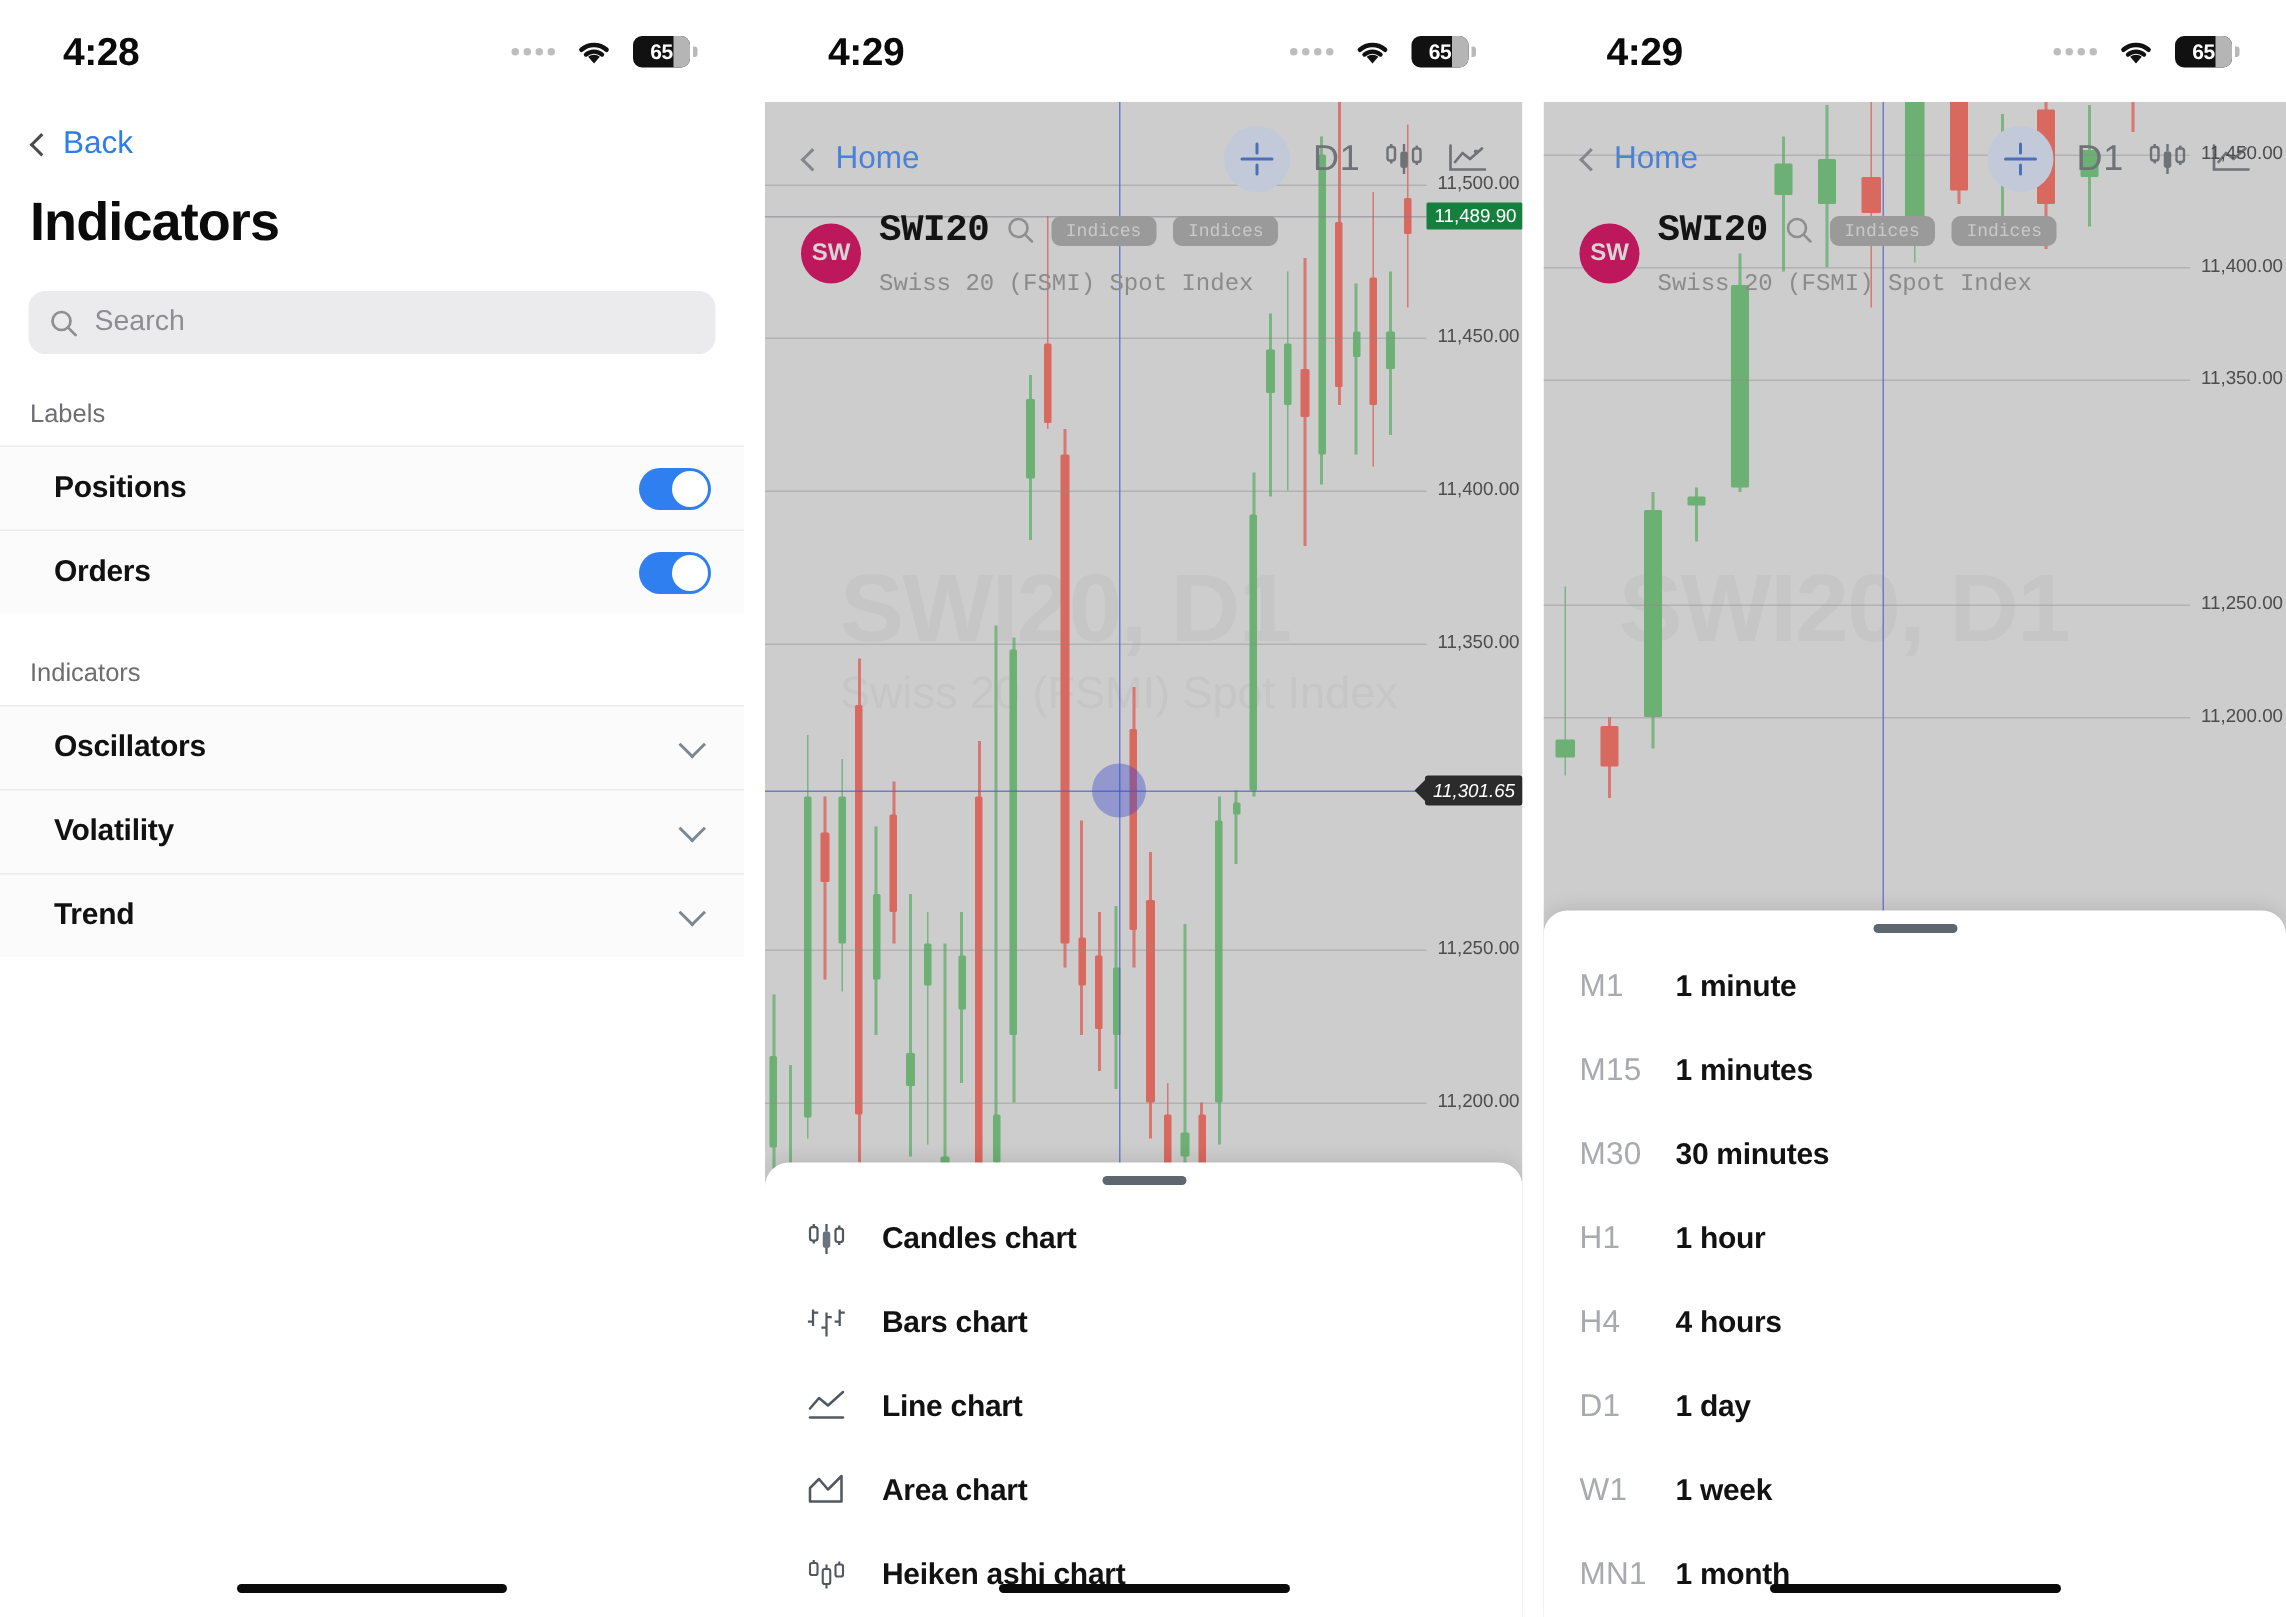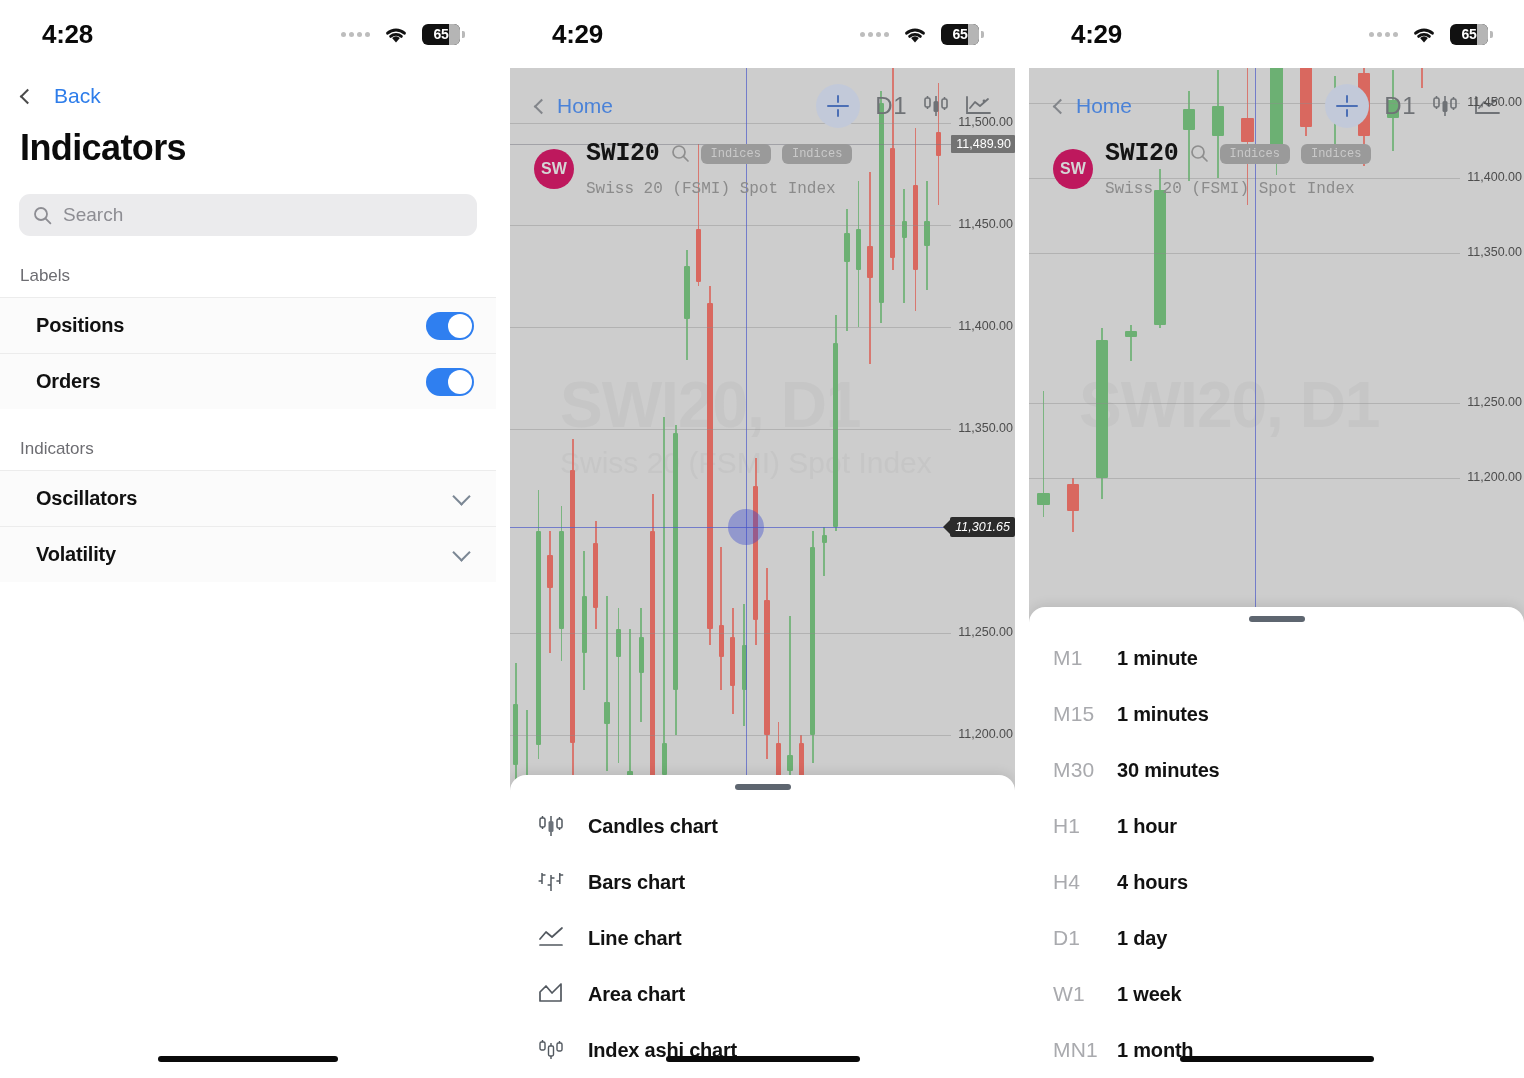--- a/index.html
+++ b/index.html
@@ -93,21 +93,20 @@
   .nav-back .chev {
     width: 11px; height: 11px;
     border-left: 2.4px solid #4b4b4b;
     border-bottom: 2.4px solid #4b4b4b;
     transform: rotate(45deg);
     margin-top: 1px;
   }
   .nav-back .lbl {
     color: #2e7dea;
     font-size: 21px;
-    margin-left: 12px;
   }
   .page-title {
     padding: 19px 0 0 20px;
     font-size: 36px;
     font-weight: bold;
     color: #0b0b0b;
     letter-spacing: -0.6px;
   }
   .searchbar {
     margin: 25px 19px 0 19px;
@@ -248,21 +247,21 @@
   .plot { position: absolute; inset: 0; z-index: 2; }
   .price-axis { position: absolute; top: 0; right: 0; bottom: 0; width: 64px; z-index: 6; }
   .price-lbl {
     position: absolute;
     right: 2px;
     font-size: 12.5px;
     color: #4d4d4d;
     white-space: nowrap;
   }
   .price-lbl.hl {
-    background: #737373;
+    background: #15803d;
     color: #ffffff;
     padding: 2px 4px 2px 5px;
     border-radius: 1px;
     right: 0;
   }
   .price-lbl.cross {
     background: #2b2b2b;
     color: #ffffff;
     padding: 3px 5px;
     border-radius: 2px;
@@ -407,20 +406,24 @@
     </div>
 
     <div class="section-hdr">Indicators</div>
 
     <div class="cell">
       <span class="cell-lbl">Oscillators</span>
       <span class="chev-down"></span>
     </div>
     <div class="cell">
       <span class="cell-lbl">Volatility</span>
+      <span class="chev-down"></span>
+    </div>
+    <div class="cell">
+      <span class="cell-lbl">Trend</span>
       <span class="chev-down"></span>
     </div>
 
     <div class="home-bar"></div>
   </div>
 
   <div class="screen screen--two">
     <div class="statusbar">
       <div class="status-time">4:29</div>
       <div class="status-right">
@@ -665,21 +668,21 @@
               <svg width="28" height="26" viewBox="0 0 28 26">
                 <rect x="3" y="5" width="5" height="8" rx="1.4" stroke="#52585f" stroke-width="1.4" fill="none"></rect>
                 <line x1="5.5" y1="3" x2="5.5" y2="5" stroke="#52585f" stroke-width="1.4"></line>
                 <rect x="11.5" y="9" width="5" height="10" rx="1.4" stroke="#52585f" stroke-width="1.4" fill="none"></rect>
                 <line x1="14" y1="6" x2="14" y2="9" stroke="#52585f" stroke-width="1.4"></line>
                 <line x1="14" y1="19" x2="14" y2="22" stroke="#52585f" stroke-width="1.4"></line>
                 <rect x="20" y="6" width="5" height="8" rx="1.4" stroke="#52585f" stroke-width="1.4" fill="none"></rect>
                 <line x1="22.5" y1="4" x2="22.5" y2="6" stroke="#52585f" stroke-width="1.4"></line>
               </svg>
             </span>
-            <span class="s-lbl">Index ashi chart</span>
+            <span class="s-lbl">Heiken ashi chart</span>
           </div>
         </div>
       </div>
     </div>
 
     <div class="home-bar wide"></div>
   </div>
 
   <div class="screen screen--three">
     <div class="statusbar">

